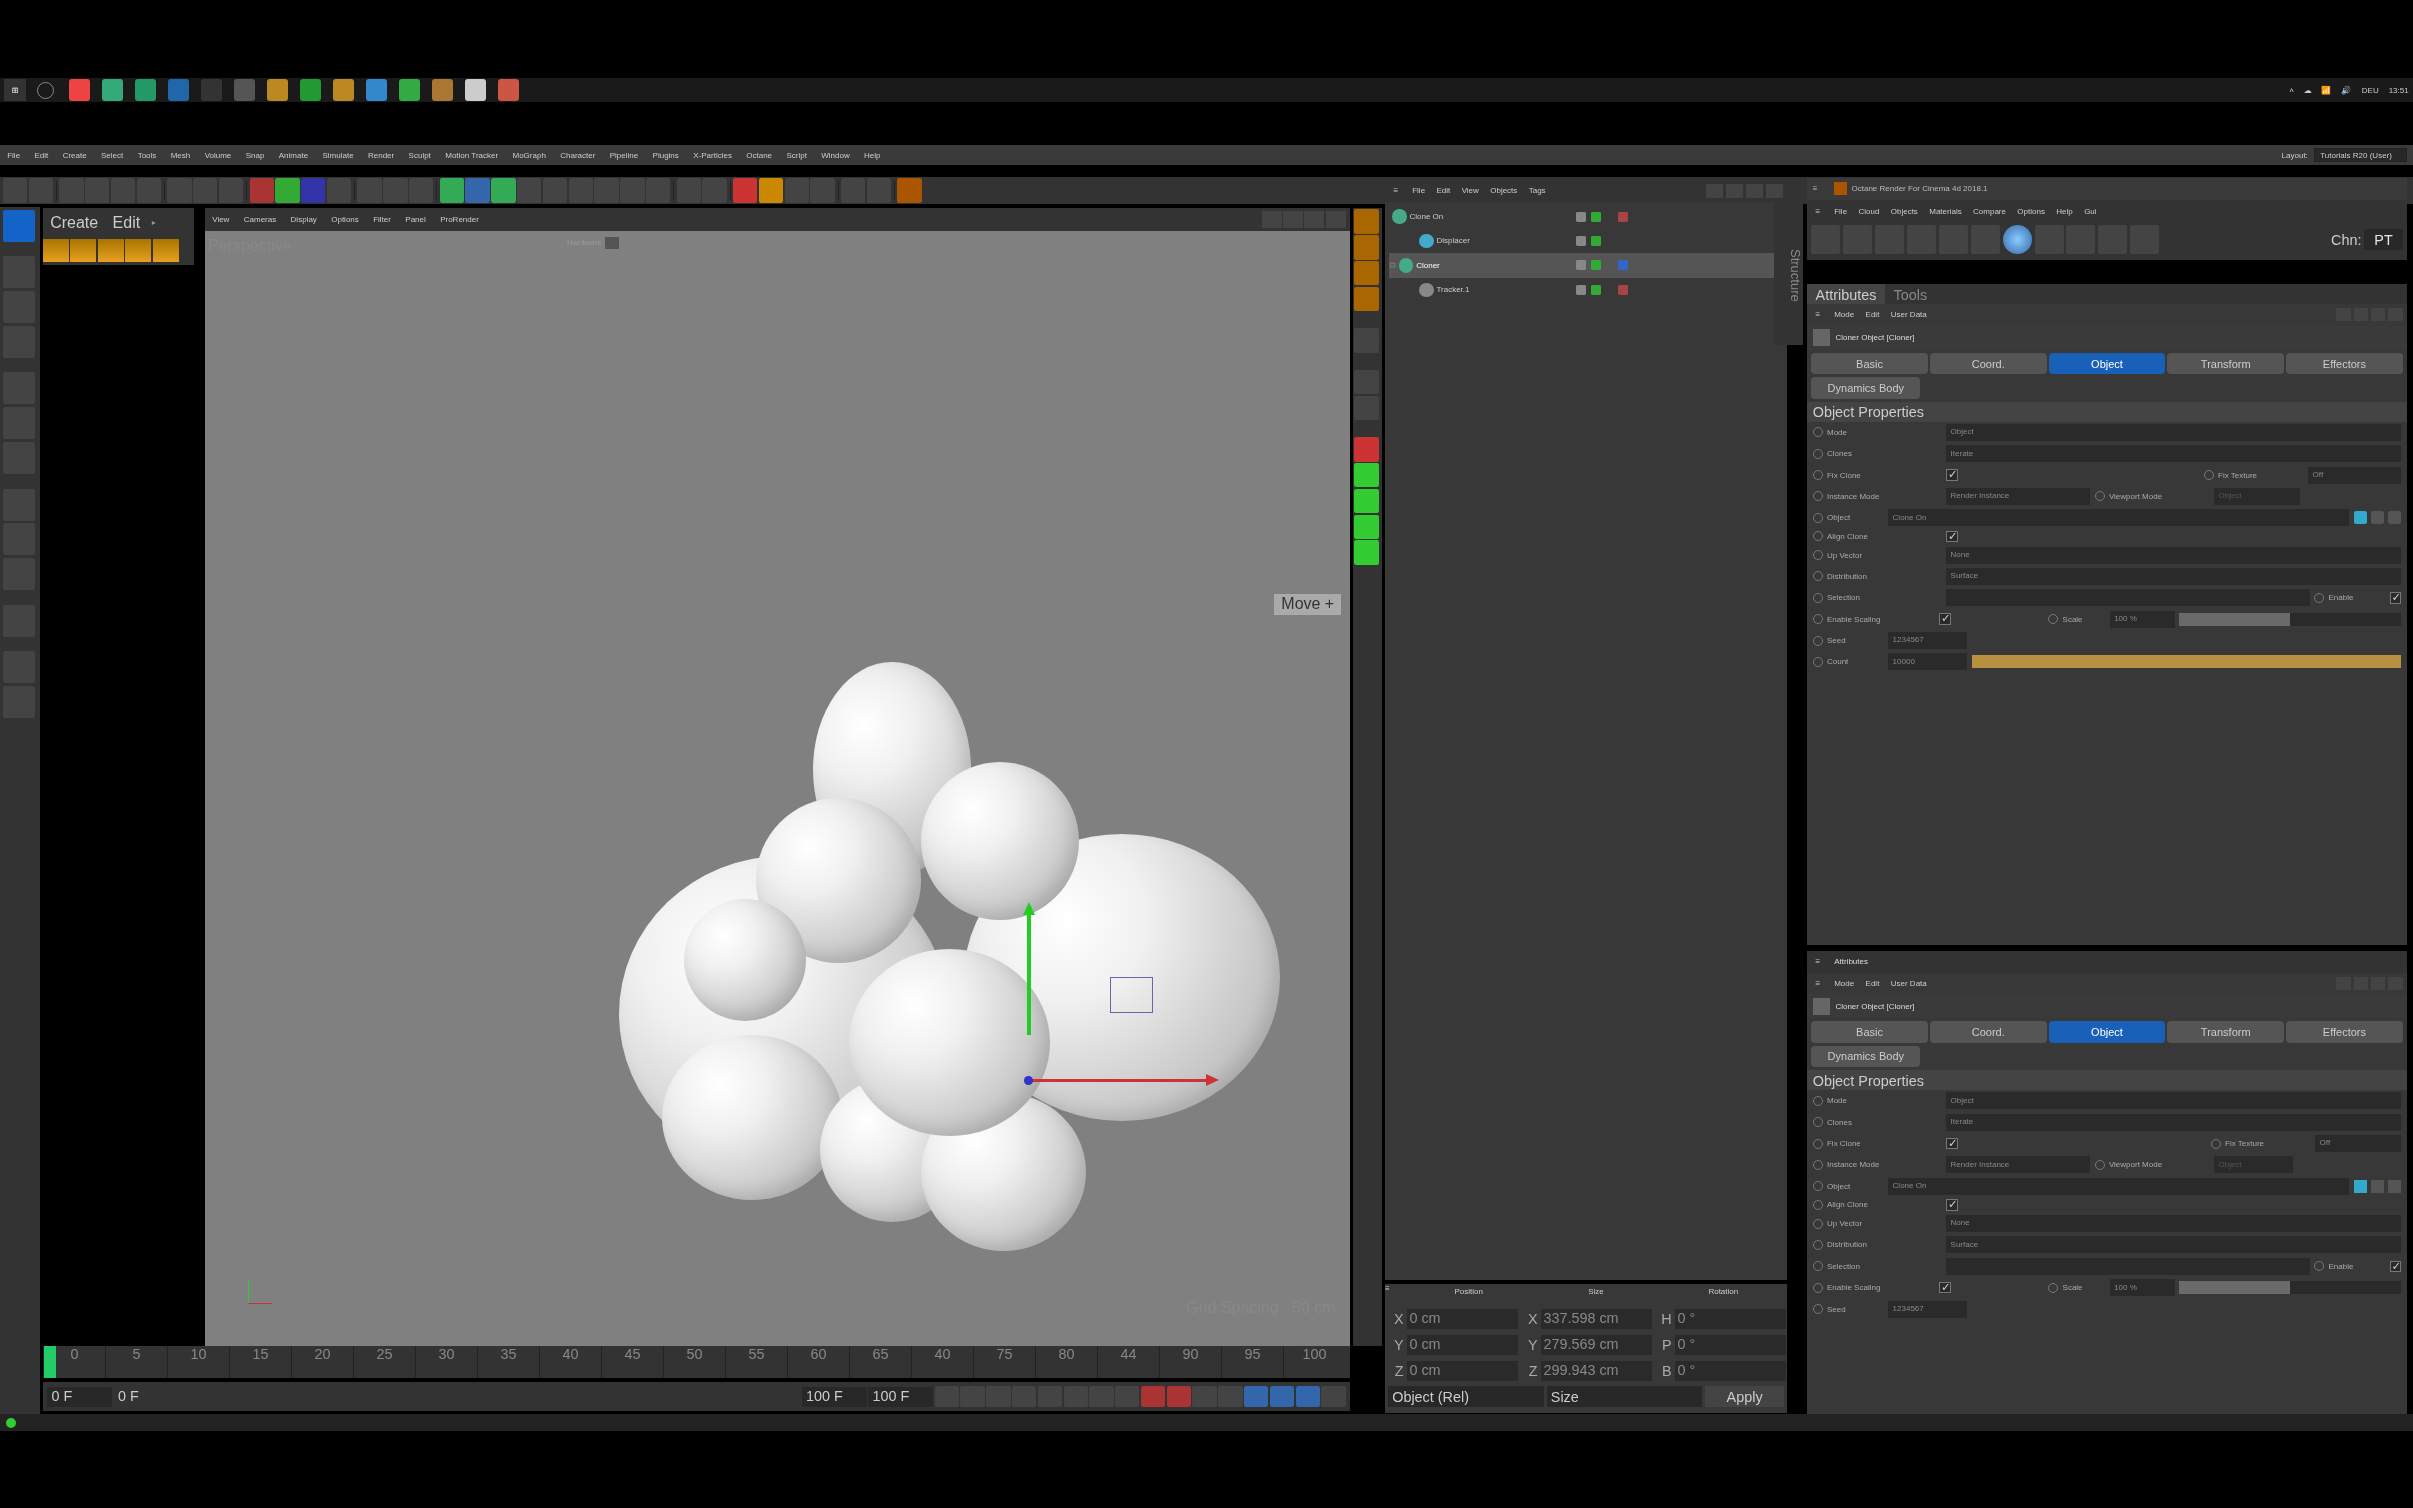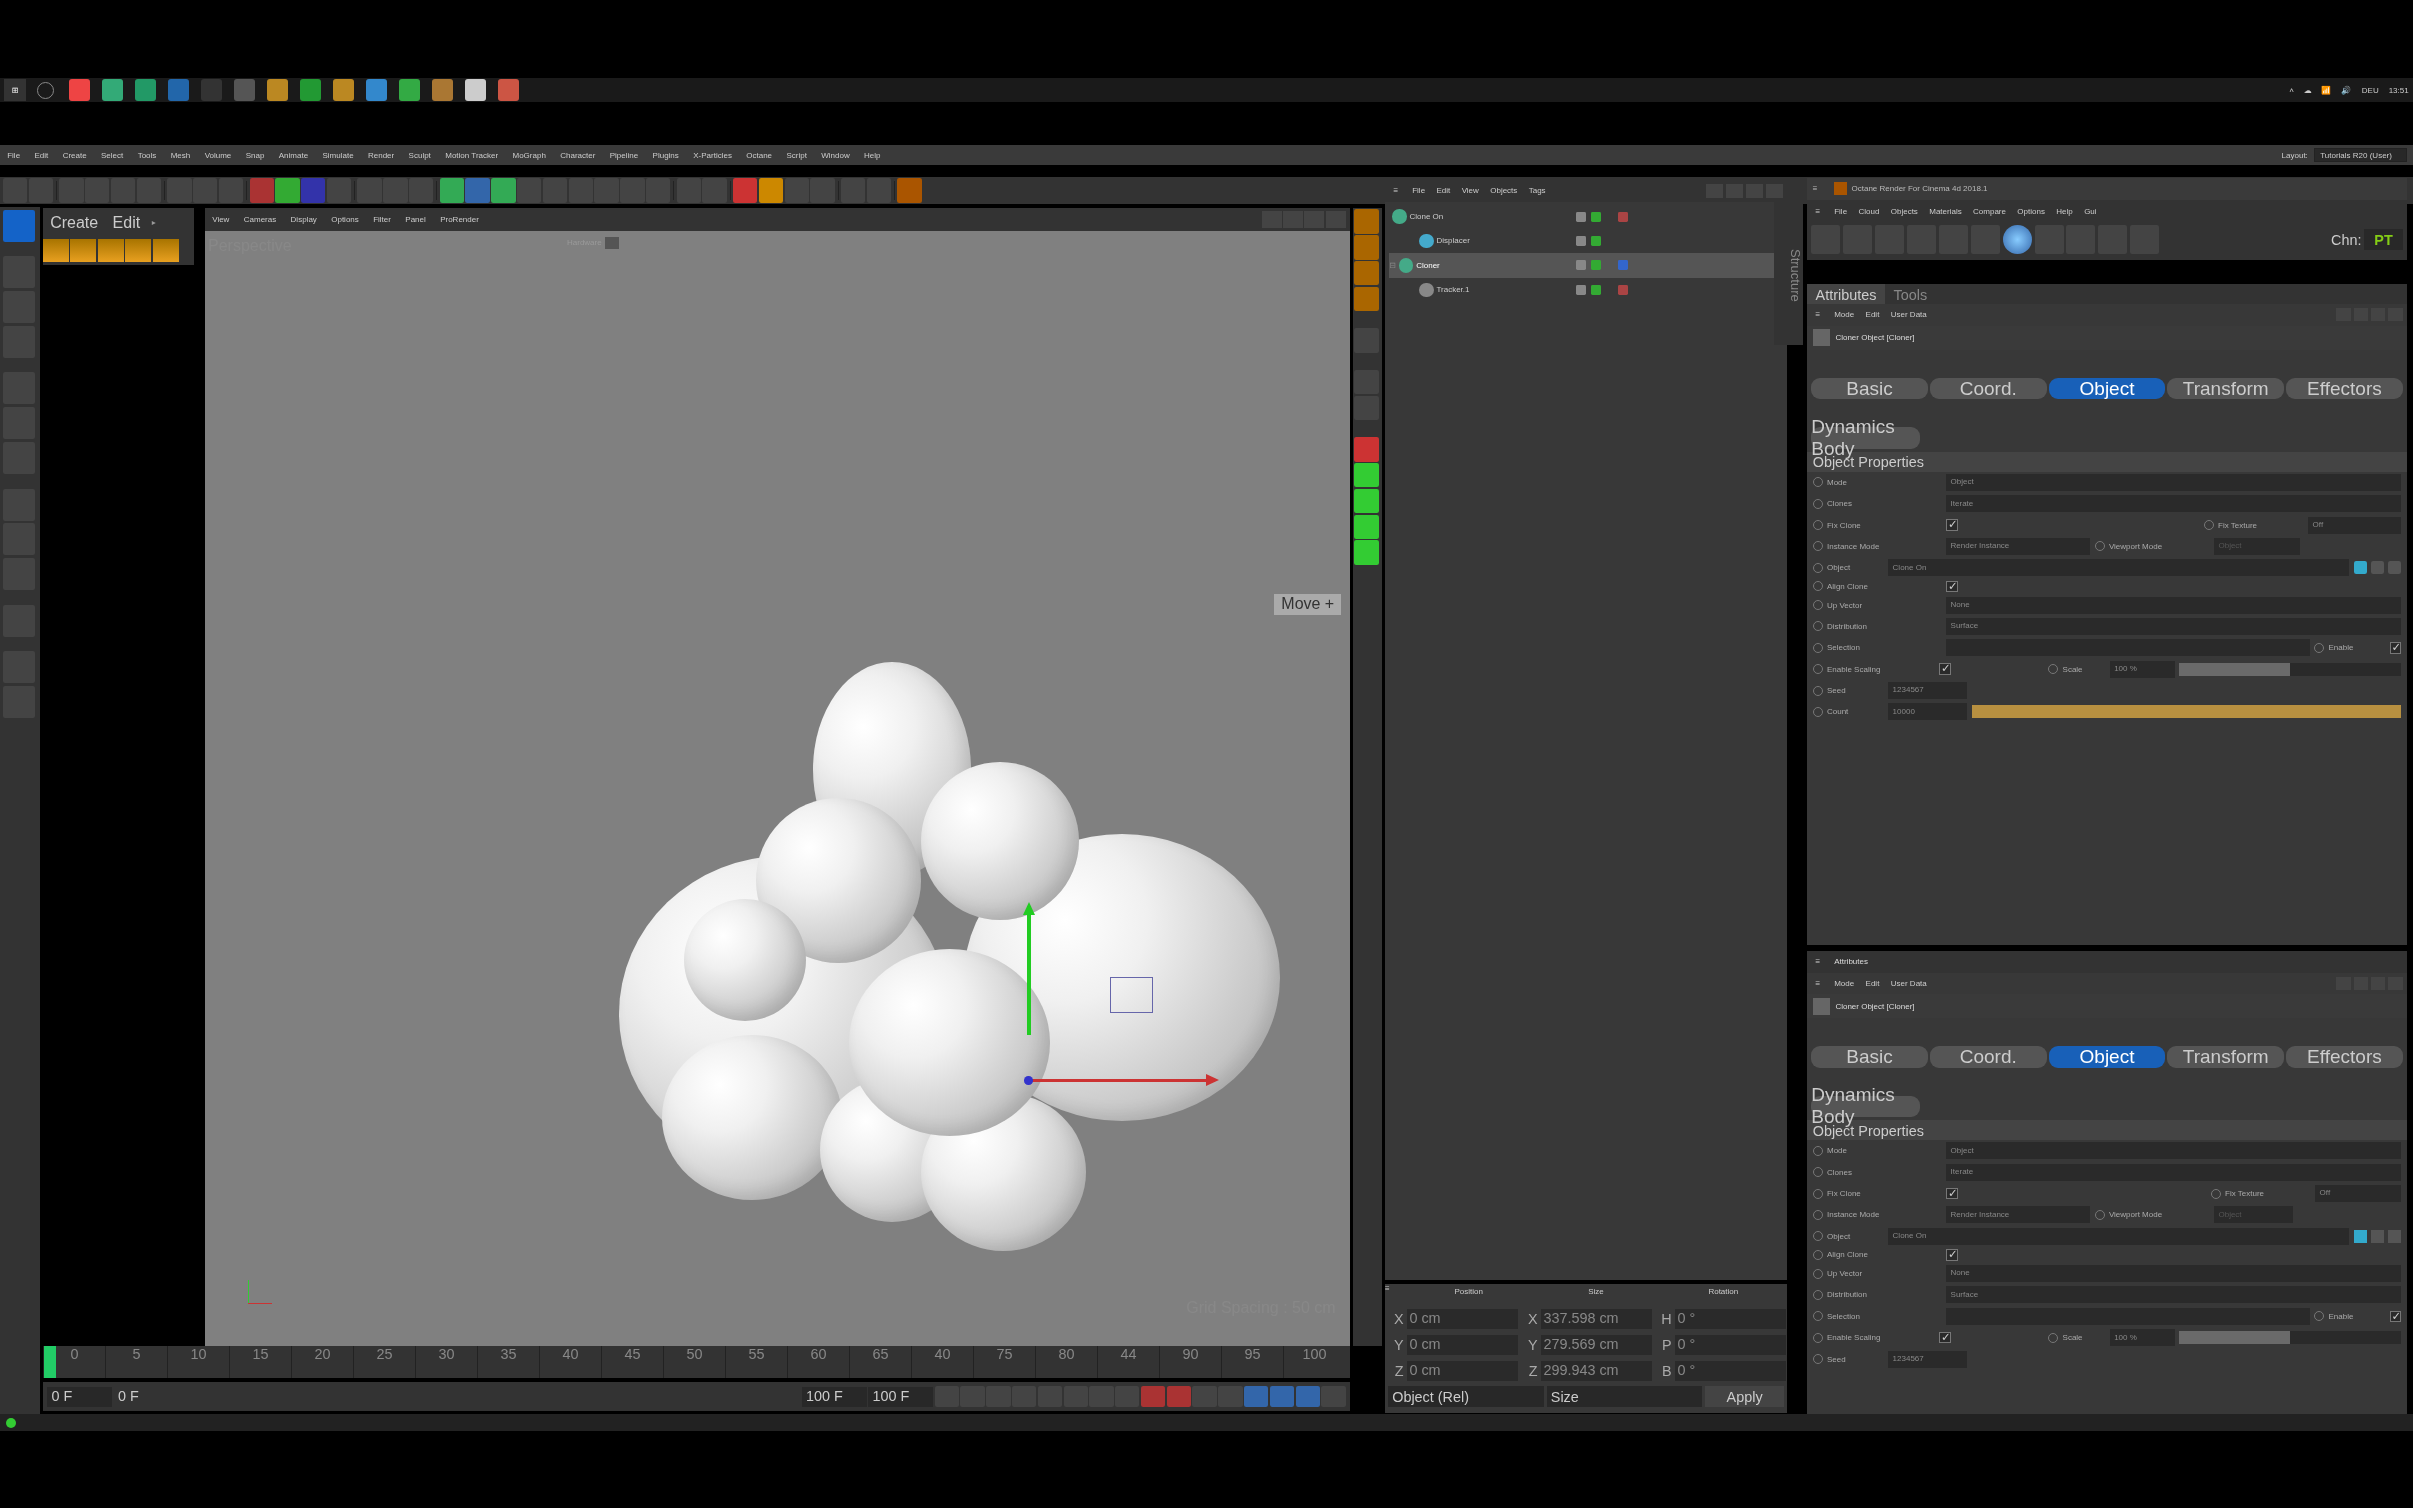--- a/index.html
+++ b/index.html
@@ -106,35 +106,35 @@
 
 .octane { position: absolute; top: 178px; left: 1807px; width: 600px; height: 82px; background: #333; }
 .octane .ttl { height: 21.5px; background: #3a3a3a; color: #bbb; display: flex; align-items: center; padding: 0 5.7px; font-size: 16px; }
 .octane .ttl .ic { width: 13px; height: 13px; background: #aa5500; margin-right: 4.3px; }
 .octane .menu { height: 23px; display: flex; align-items: center; color: #ccc; font-size: 16px; }
 .octane .menu .item { padding: 1.4px 5.7px; }
 .octane .tb { height: 34px; display: flex; align-items: center; gap: 2.9px; padding: 0 4.3px; }
 .octane .tb .btn { width: 29px; height: 29px; background: #444; border-radius: 2.2px; }
 .octane .tb .btn.b { background: radial-gradient(#8cf,#36a); border-radius: 50%; }
 .octane .tb .chn { margin-left: auto; color: #ccc; font-size: 14.4px; }
-.octane .tb .sel { background: #282828; padding: 2.9px 10px; color: #84cc16; font-size: 14.4px; font-weight: bold; }
+.octane .tb .sel { background: #282828; padding: 2.9px 10px; color: #e5e5e5; font-size: 14.4px; }
 
 
 .attrs { position: absolute; background: #383838; }
 .attrs .tabs { height: 20px; background: #333; display: flex; }
 .attrs .tab { padding: 2.9px 8.6px; color: #888; font-size: 14.4px; }
 .attrs .tab.active { background: #444; color: #ccc; }
 .attrs .bar { height: 21.5px; display: flex; align-items: center; color: #ccc; font-size: 16px; }
 .attrs .bar .item { padding: 1.4px 5.7px; }
 .attrs .bar .icons { margin-left: auto; display: flex; gap: 2.9px; padding-right: 4.3px; }
 .attrs .bar .icons .ic { width: 14.4px; height: 13px; background: #444; }
 .attrs .hdr { height: 24.4px; background: #3a3a3a; display: flex; align-items: center; gap: 5.7px; padding: 0 5.7px; color: #ddd; font-size: 16px; }
 .attrs .hdr .ic { width: 17px; height: 17px; background: #666; }
 .attrs .tabrow { display: flex; padding: 2.9px 4.3px; gap: 2.2px; flex-wrap: wrap; }
-.attrs .ttab { flex: 1 1 0; min-width: 86px; height: 21.5px; background: #555; color: #ccc; display: flex; align-items: center; justify-content: center; font-size: 19px; border-radius: 9px; margin-top: 25px; }
+.attrs .ttab { flex: 1 1 0; min-width: 86px; height: 21.5px; background: #555; color: #ccc; display: flex; align-items: center; justify-content: center; font-size: 11px; border-radius: 4px; }
 .attrs .ttab.active { background: #1860b8; color: #fff; }
 .attrs .ttab.dyn { flex: 0 0 auto; min-width: 0; width: 109px; }
 .attrs .section { height: 20px; background: #444; color: #ccc; padding: 2.9px 5.7px; font-size: 14.4px; }
 .attrs .row { display: flex; align-items: center; padding: 2.2px 5.7px; gap: 4.3px; color: #aaa; font-size: 14.4px; }
 .attrs .row .c { width: 10px; height: 10px; border: 0.7px solid #777; border-radius: 50%; flex-shrink: 0; }
 .attrs .row .label { width: 115px; flex-shrink: 0; }
 .attrs .row .val { background: #2a2a2a; padding: 1.4px 4.3px; color: #888; flex: 1; height: 17px; line-height: 14.4px; }
 .attrs .row .chk { width: 11.5px; height: 11.5px; border: 0.7px solid #777; background: #2a2a2a; position: relative; }
 .attrs .row .chk.on::after { content: '✓'; position: absolute; top: -2.9px; left: 0.7px; color: #ccc; font-size: 11.5px; }
 .attrs .row .slider { flex: 1; height: 13px; background: #2a2a2a; position: relative; }

